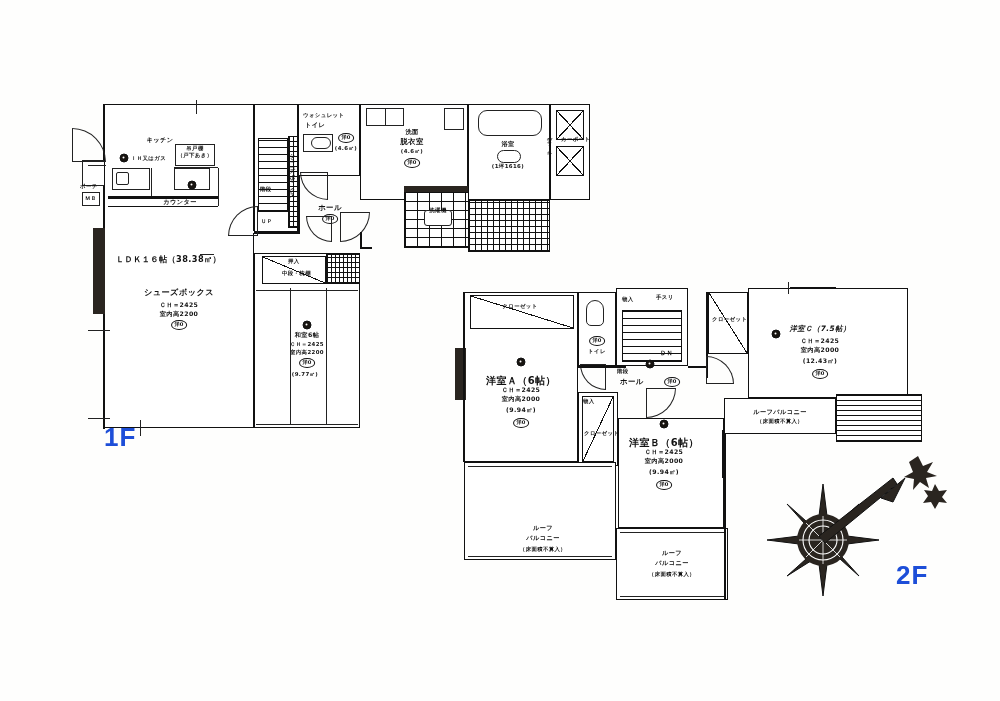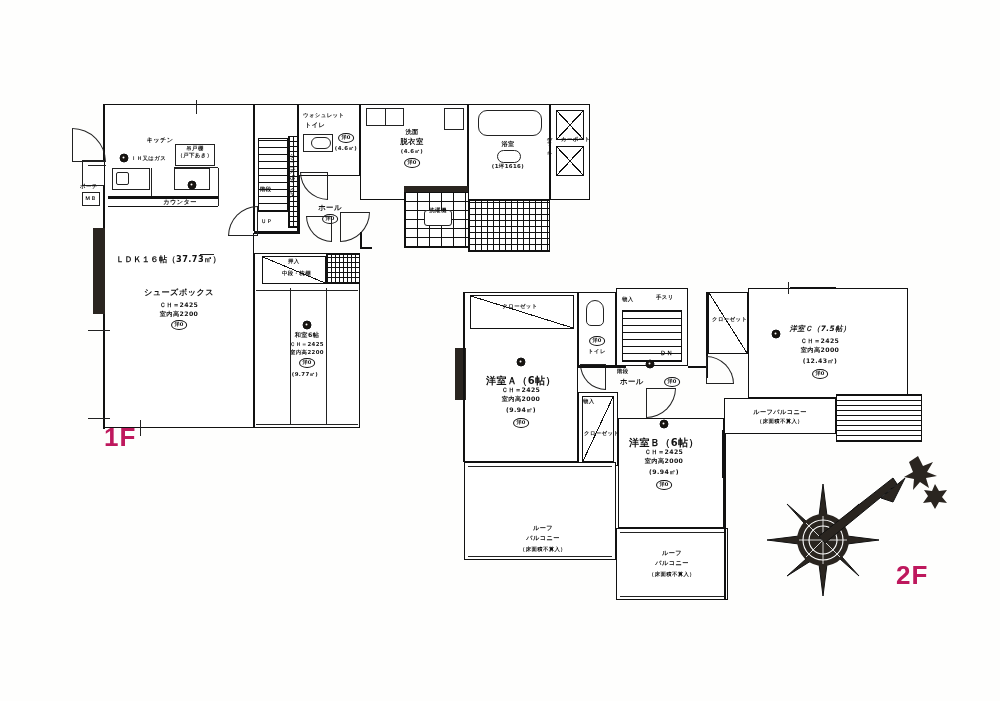--- a/index.html
+++ b/index.html
@@ -13,21 +13,21 @@
   .hline{position:absolute;background:#111;height:1.6px;}
   .vline{position:absolute;background:#111;width:1.6px;}
   .hthin{position:absolute;background:#222;height:1px;}
   .vthin{position:absolute;background:#222;width:1px;}
   .fill{position:absolute;background:#2a2520;}
   .lbl{position:absolute;white-space:nowrap;font-weight:700;letter-spacing:.4px;
        line-height:1.28;color:#111;text-align:center;transform:translateX(-50%);}
   .lbl.l{transform:none;text-align:left;}
   .f5{font-size:5.4px;} .f6{font-size:6.2px;} .f65{font-size:10px;}
   .f7{font-size:7.4px;} .f8{font-size:8.2px;}
-  .floorlbl{position:absolute;font-size:26px;font-weight:900;letter-spacing:1px;color:#be185d;
+  .floorlbl{position:absolute;font-size:26px;font-weight:900;letter-spacing:1px;color:#1d4ed8;
             font-family:"Liberation Sans",sans-serif;}
 
   
   .ctag{position:absolute;transform:translateX(-50%);border:1.3px solid #111;border-radius:50%;
         padding:0 2.5px;font-size:5.2px;font-weight:700;background:#fff;line-height:7.5px;height:7.5px;}
   .dot{position:absolute;width:7px;height:7px;border-radius:50%;background:#181410;
        border:1.4px solid #111;transform:translate(-50%,-50%);}
   .dot:after{content:"";position:absolute;left:2px;top:2px;width:2px;height:2px;border-radius:50%;background:#fff;}
 
   
@@ -97,21 +97,21 @@
     <div class="dot" style="left:192px;top:185px;"></div>
     <div class="dot" style="left:124px;top:158px;"></div>
     <div class="lbl l f5" style="left:131px;top:155px;">ＩＨ又はガス</div>
     <div class="hline" style="left:108px;top:196px;width:110px;height:2.6px;"></div>
     <div class="hline" style="left:108px;top:206px;width:110px;height:1.2px;"></div>
     <div class="lbl f6" style="left:180px;top:198px;">カウンター</div>
     <div class="vthin" style="left:151px;top:168px;height:28px;"></div>
     <div class="vthin" style="left:218px;top:168px;height:38px;"></div>
     <div class="hthin" style="left:174px;top:167px;width:44px;"></div>
 
-    <div class="lbl l f8" style="left:116px;top:254px;">ＬＤＫ１６帖（37.73㎡）</div>
+    <div class="lbl l f8" style="left:116px;top:254px;">ＬＤＫ１６帖（38.38㎡）</div>
     <div class="lbl f8" style="left:179px;top:287px;">シューズボックス</div>
     <div class="lbl f6" style="left:179px;top:301px;">ＣＨ＝2425</div>
     <div class="lbl f6" style="left:179px;top:310px;">室内高2200</div>
     <div class="ctag" style="left:179px;top:320px;">洋0</div>
 
     <div class="hthin" style="left:88px;top:165px;width:18px;"></div>
     <div class="hthin" style="left:88px;top:330px;width:22px;"></div>
     <div class="hthin" style="left:88px;top:418px;width:22px;"></div>
     <div class="vthin" style="left:140px;top:420px;height:16px;"></div>
     <div class="vthin" style="left:196px;top:100px;height:14px;"></div>

